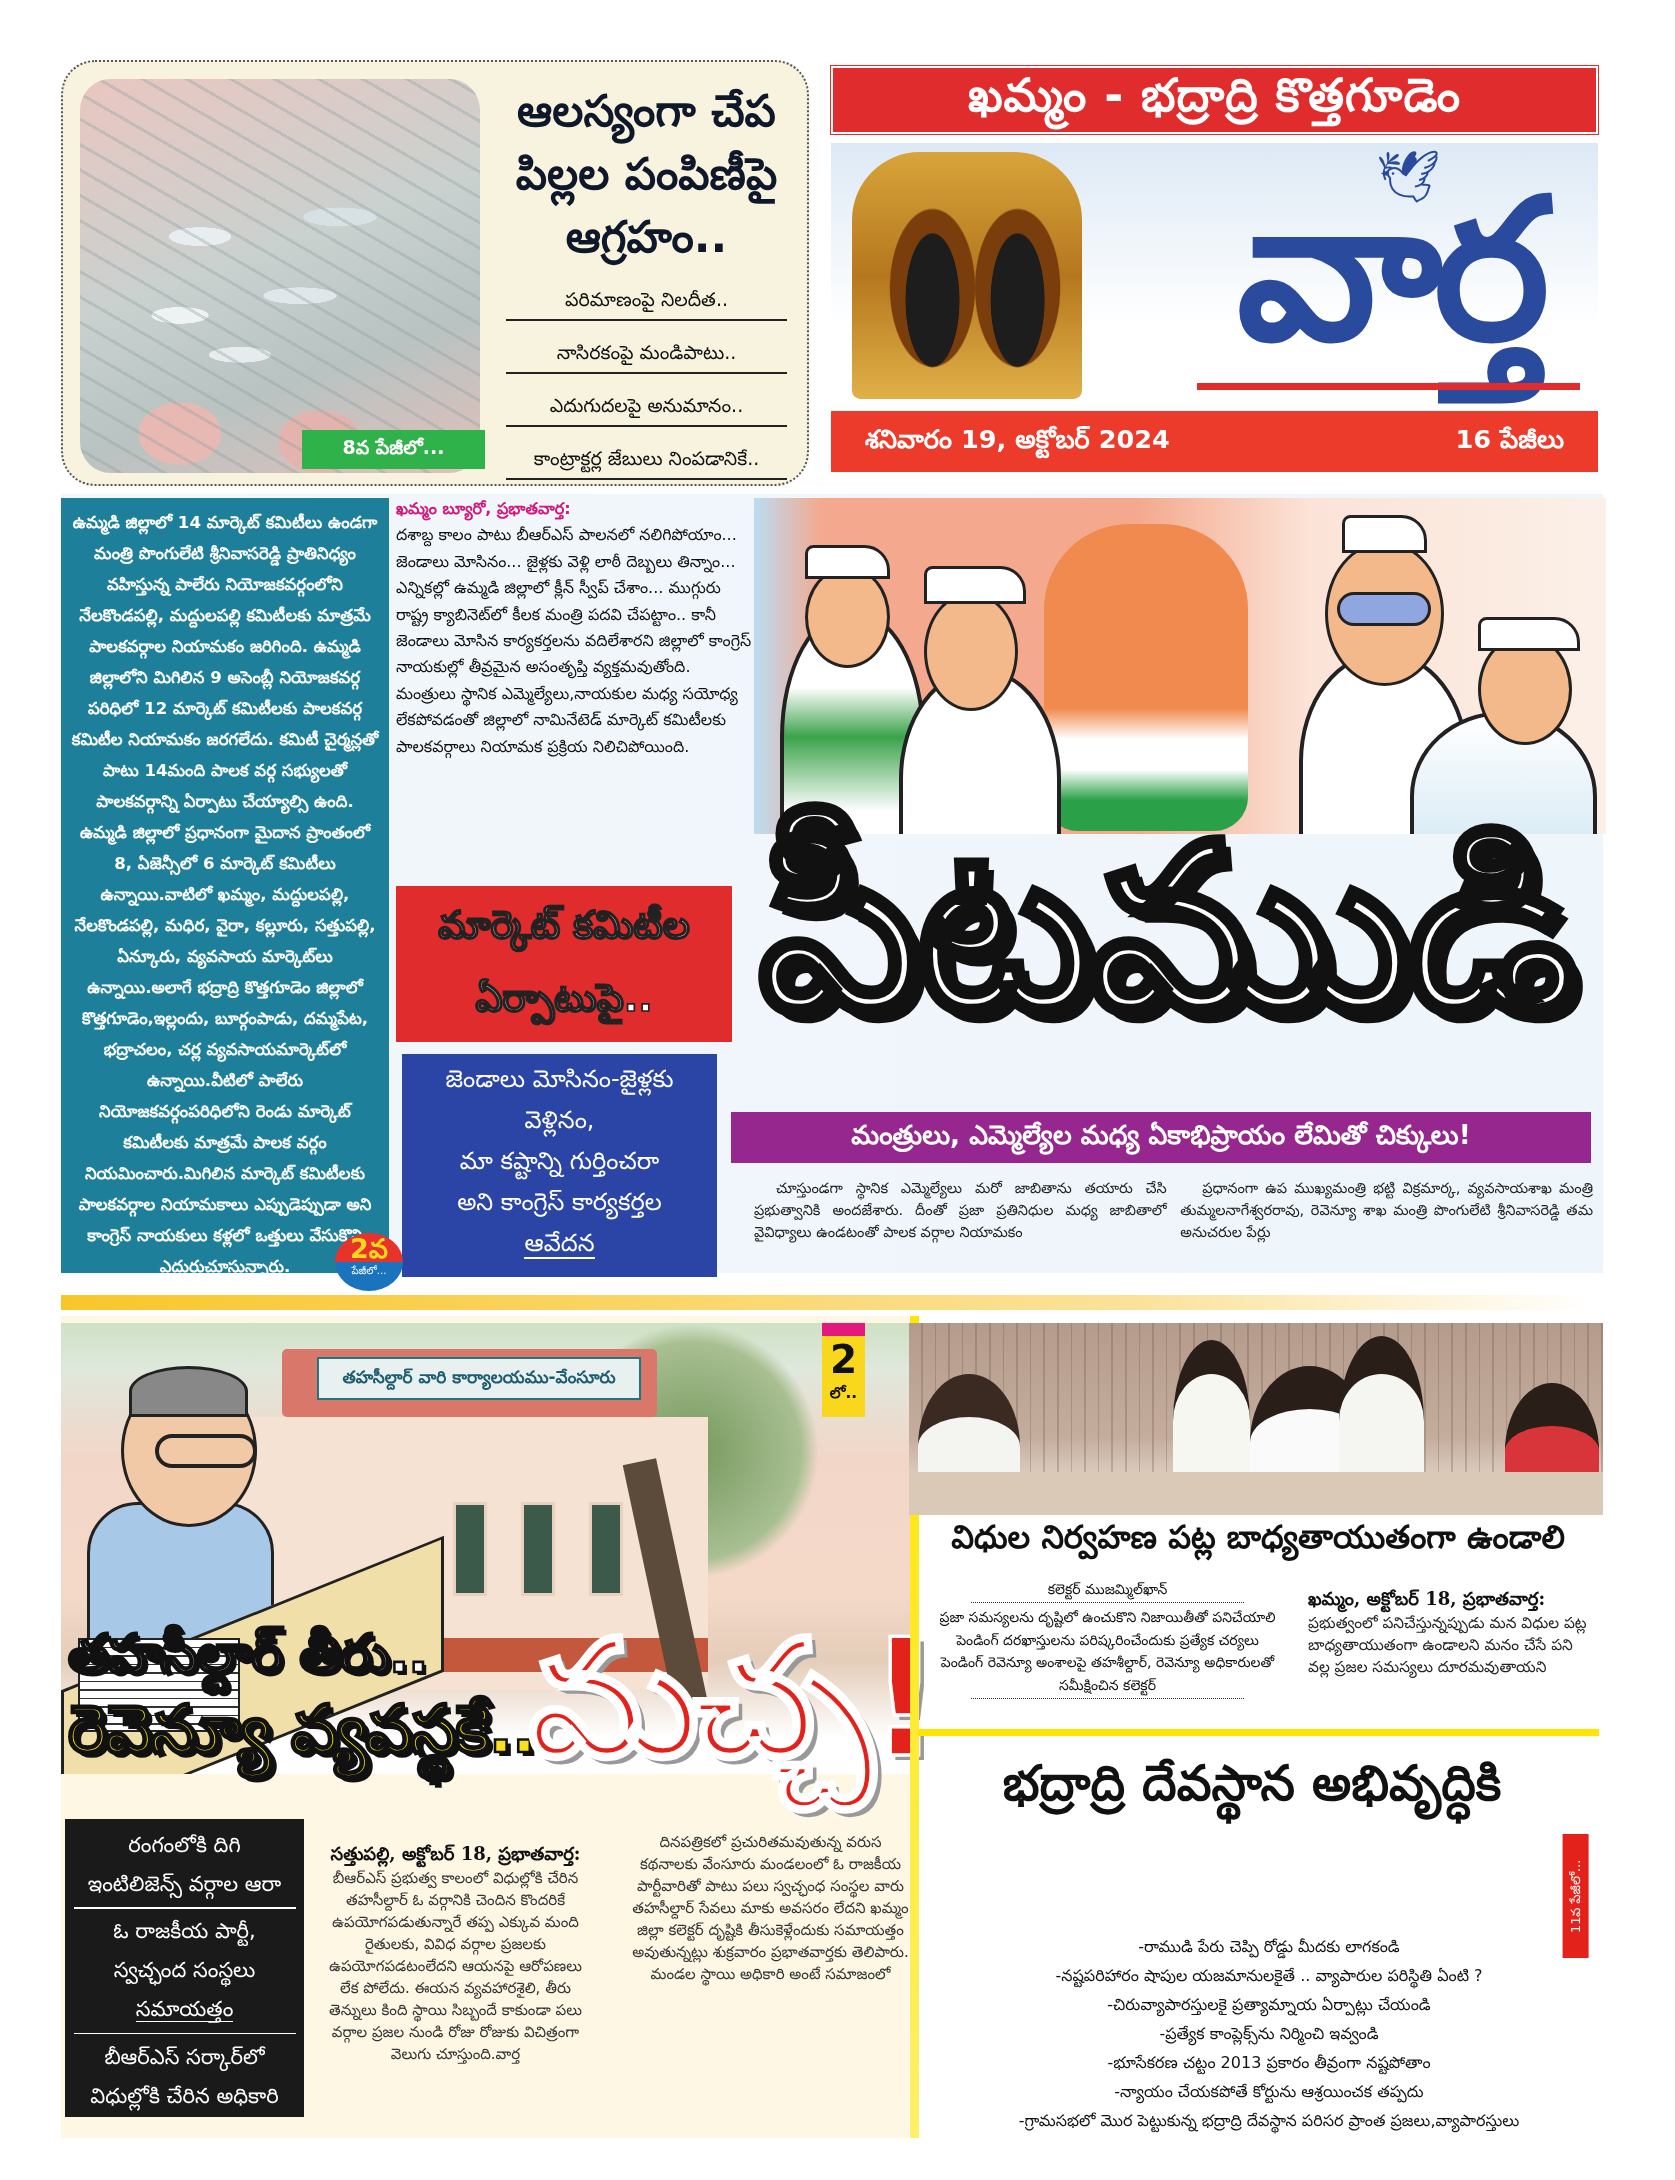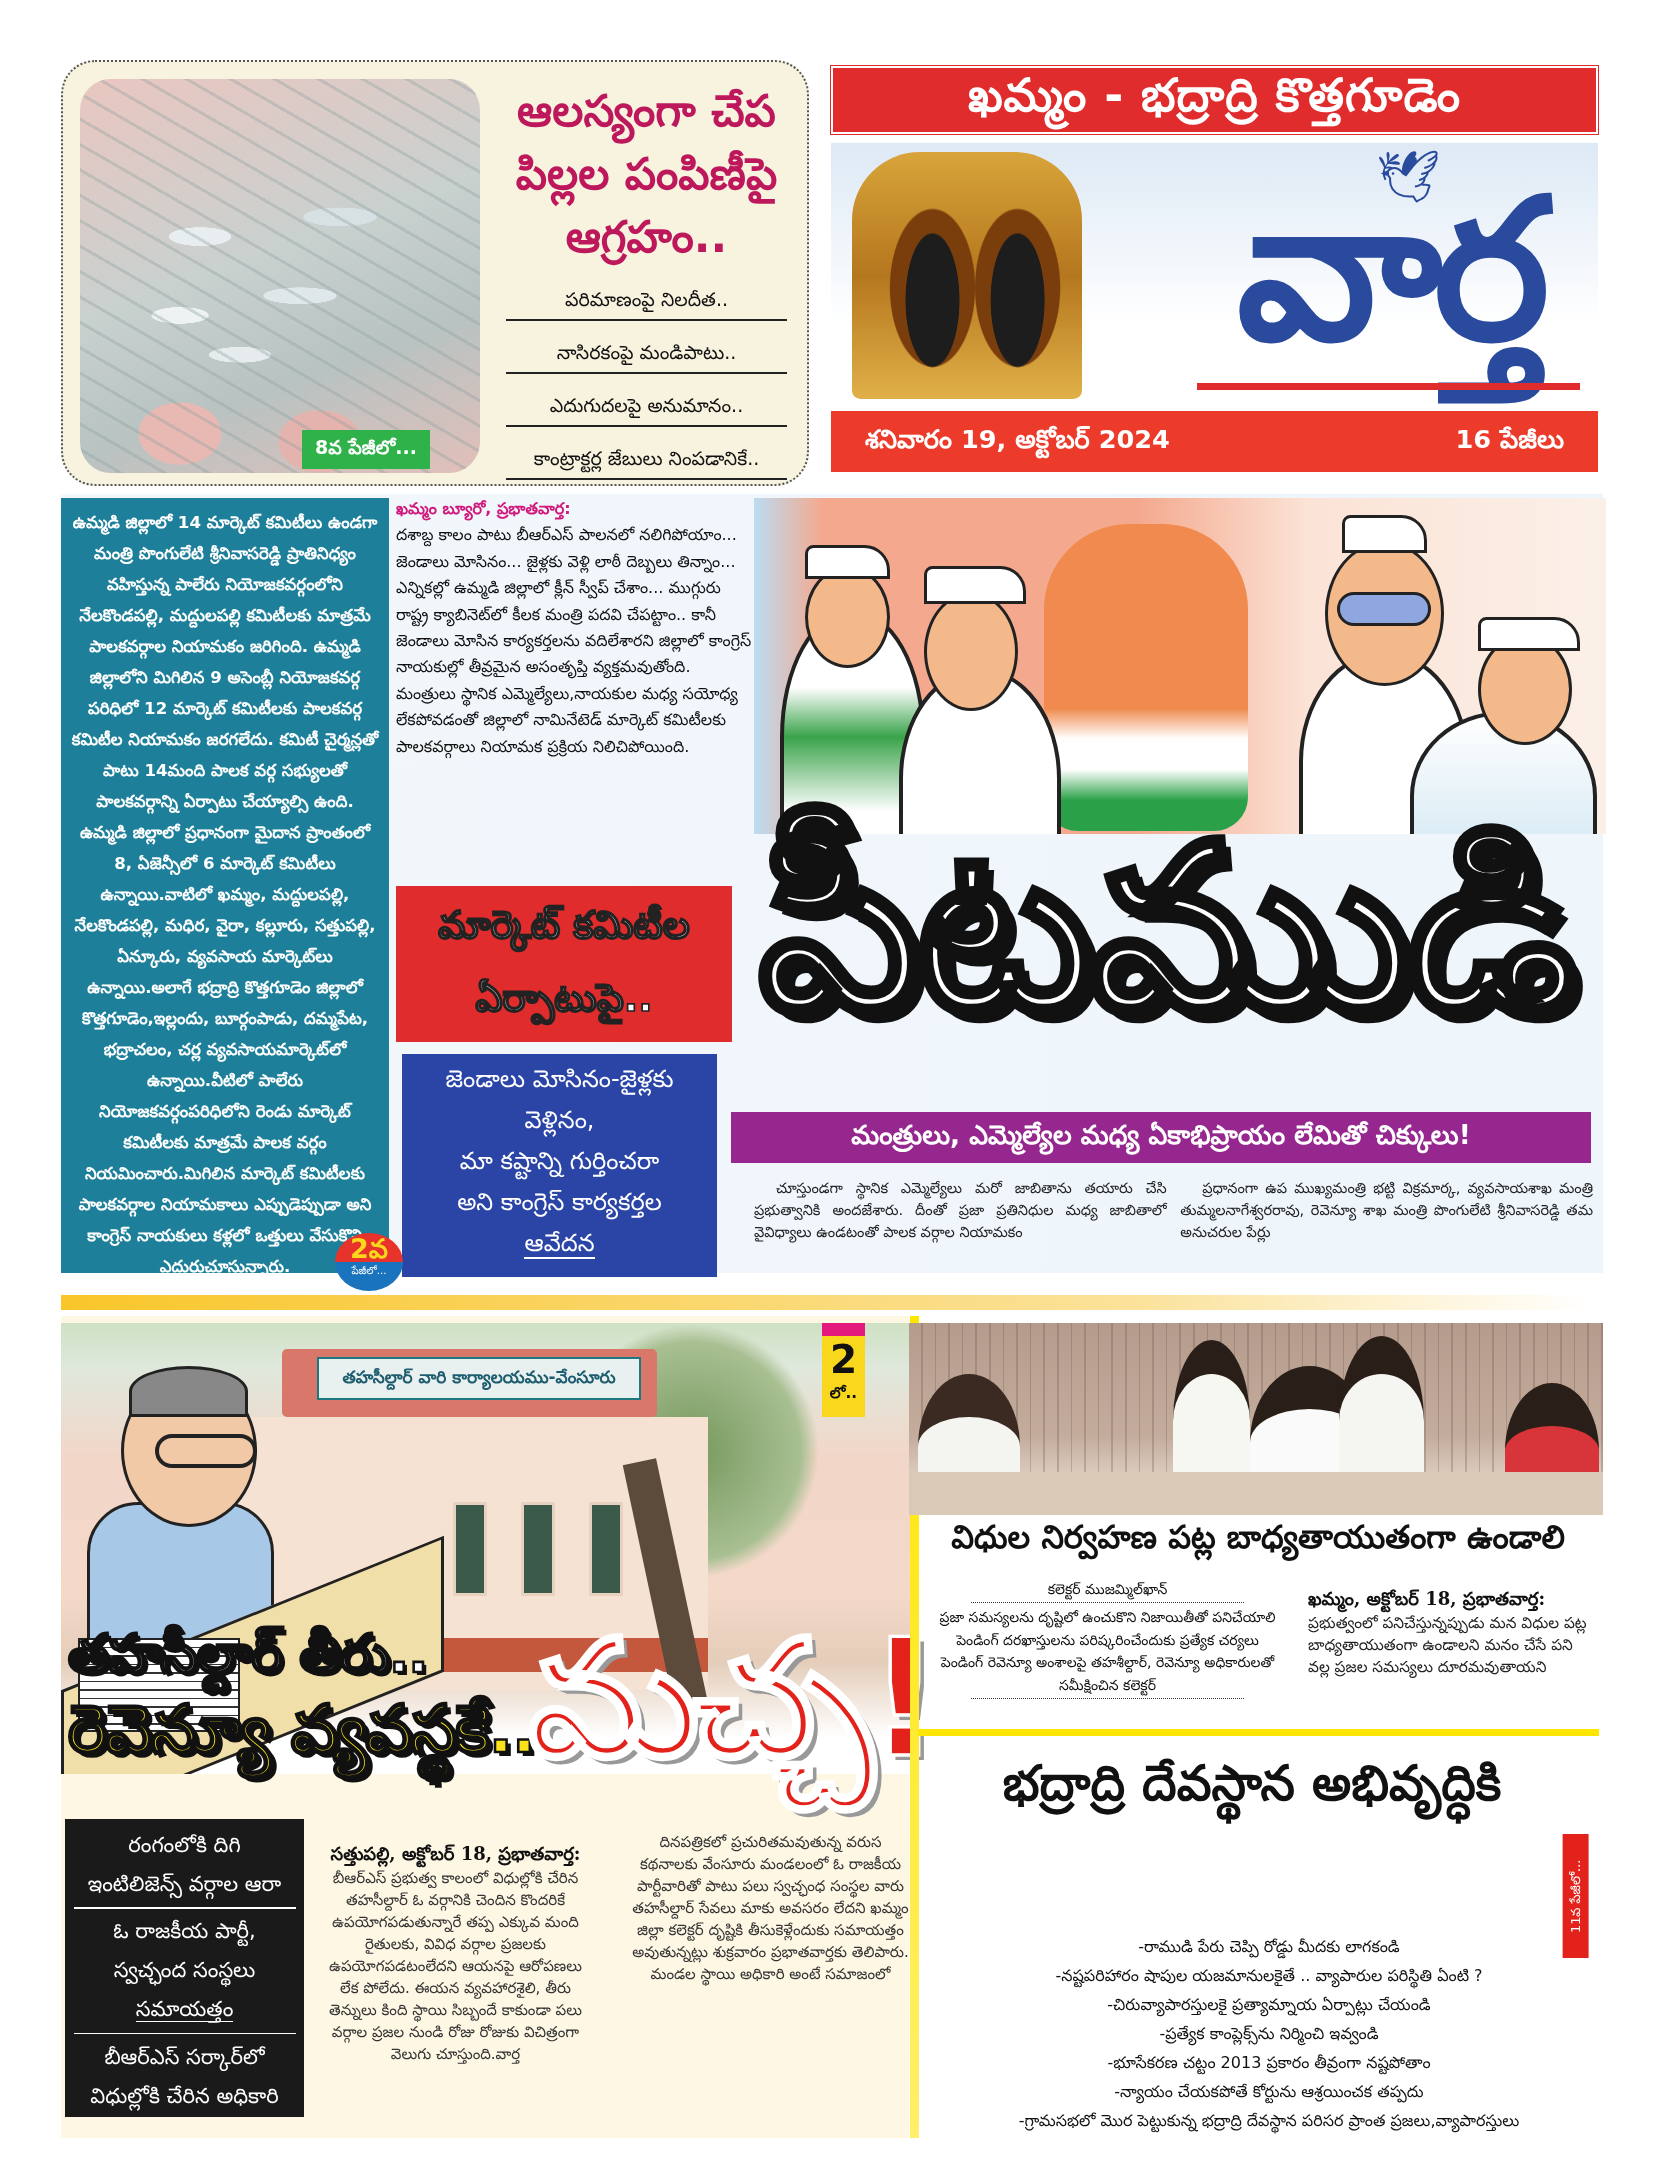--- a/index.html
+++ b/index.html
@@ -14,23 +14,23 @@
       radial-gradient(ellipse 51px 15.3px at 30% 40%,#e8eef0 60%,transparent 62%),
       radial-gradient(ellipse 60px 13.6px at 55% 55%,#dfe7ea 60%,transparent 62%),
       radial-gradient(ellipse 51px 12.8px at 40% 70%,#e6ecee 60%,transparent 62%),
       radial-gradient(ellipse 60px 15.3px at 65% 35%,#d7e0e3 60%,transparent 62%),
       radial-gradient(ellipse 47px 13.6px at 25% 60%,#eef2f3 60%,transparent 62%),
       radial-gradient(ellipse 68px 51px at 25% 90%,#e8b9b3 60%,transparent 62%),
       radial-gradient(ellipse 68px 51px at 60% 92%,#e5b3ad 60%,transparent 62%),
       linear-gradient(160deg,#eac6c0,#c9d1cf 45%,#b8c3c2 70%,#e2bfb9)}
   .fish-img .fishlines{position:absolute;inset:0;
     background:repeating-linear-gradient(30deg,transparent 0 19px,rgba(140,160,160,.35) 19px 22px)}
-  .page-tag-green{left:239px;top:368px;width:128px;height:39px;background:#2fb24a;color:#fff;font-size:19px;display:flex;align-items:center;justify-content:center;font-weight:bold}
+  .page-tag-green{left:239px;top:368px;width:183px;height:39px;background:#2fb24a;color:#fff;font-size:19px;display:flex;align-items:center;justify-content:center;font-weight:bold}
   .teaser-text{left:426px;top:17px;width:315px;text-align:center}
-  .teaser-head{font-size:44px;font-weight:bold;line-height:63px;color:#be185d}
+  .teaser-head{font-size:44px;font-weight:bold;line-height:63px;color:#0f172a}
   .teaser-sub{font-size:19px;line-height:39px;border-bottom:2.6px solid #222;margin:12px 17px}
   .teaser-sub:last-child{border-bottom:none}
 
   
   .mast{left:831px;top:66px;width:767px;height:413px}
   .mast-top{left:0;top:0;width:767px;height:68px;background:#e02c2c;color:#fff;font-size:46px;font-weight:bold;display:flex;align-items:center;justify-content:center;letter-spacing:0.9px;border:2.6px solid #fff;outline:1.7px solid #e02c2c}
   .mast-mid{left:0;top:77px;width:767px;height:260px;background:linear-gradient(180deg,#dde9f5,#fff 70%)}
   .temple{left:21px;top:8.5px;width:230px;height:247px;
     background:
       radial-gradient(ellipse 38px 94px at 35% 60%,#1d1d1d 70%,transparent 72%),

